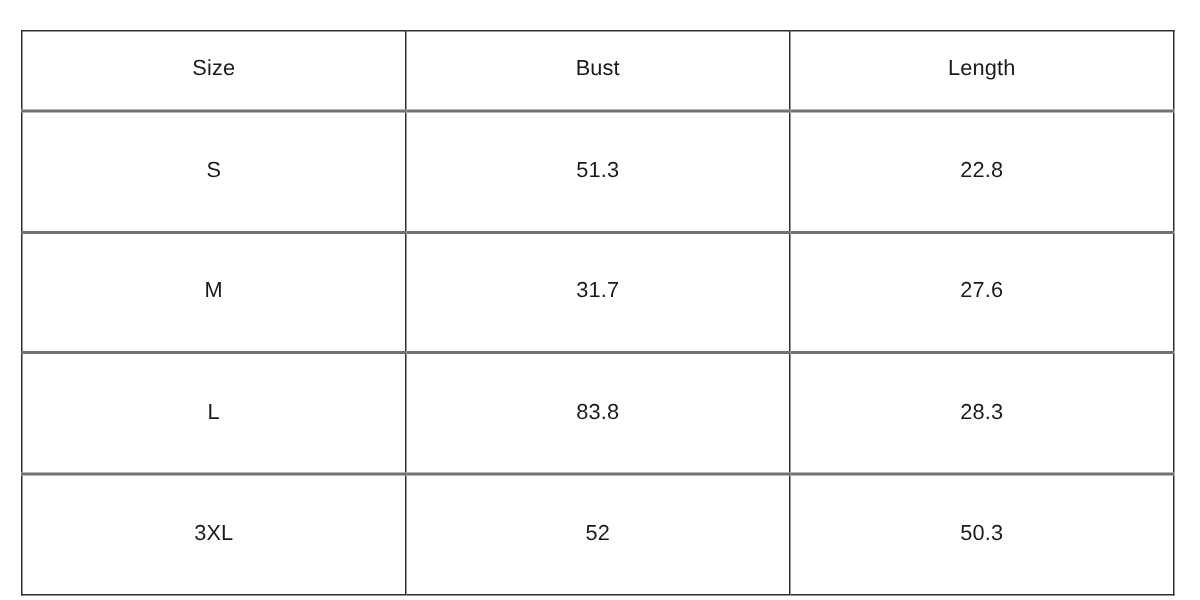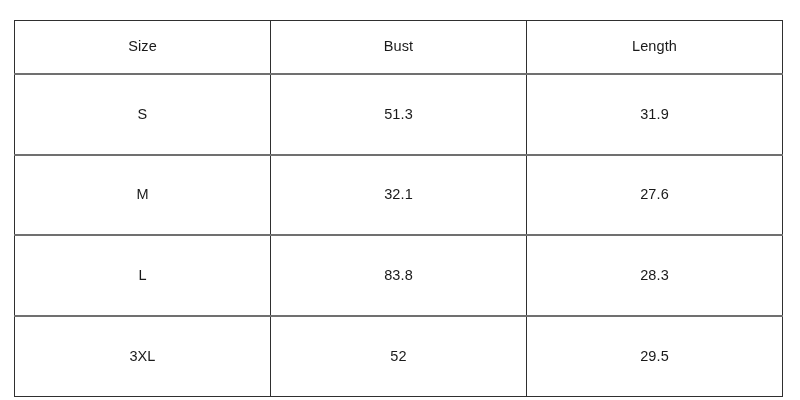--- a/index.html
+++ b/index.html
@@ -87,33 +87,33 @@
         <tr>
           <th>Size</th>
           <th>Bust</th>
           <th>Length</th>
         </tr>
       </thead>
       <tbody>
         <tr>
           <td>S</td>
           <td>51.3</td>
-          <td>31.9</td>
+          <td>22.8</td>
         </tr>
         <tr>
           <td>M</td>
-          <td>32.1</td>
+          <td>31.7</td>
           <td>27.6</td>
         </tr>
         <tr>
           <td>L</td>
           <td>83.8</td>
           <td>28.3</td>
         </tr>
         <tr>
           <td>3XL</td>
           <td>52</td>
-          <td>29.5</td>
+          <td>50.3</td>
         </tr>
       </tbody>
     </table>
   </div>
 </div>
 
 </body></html>

